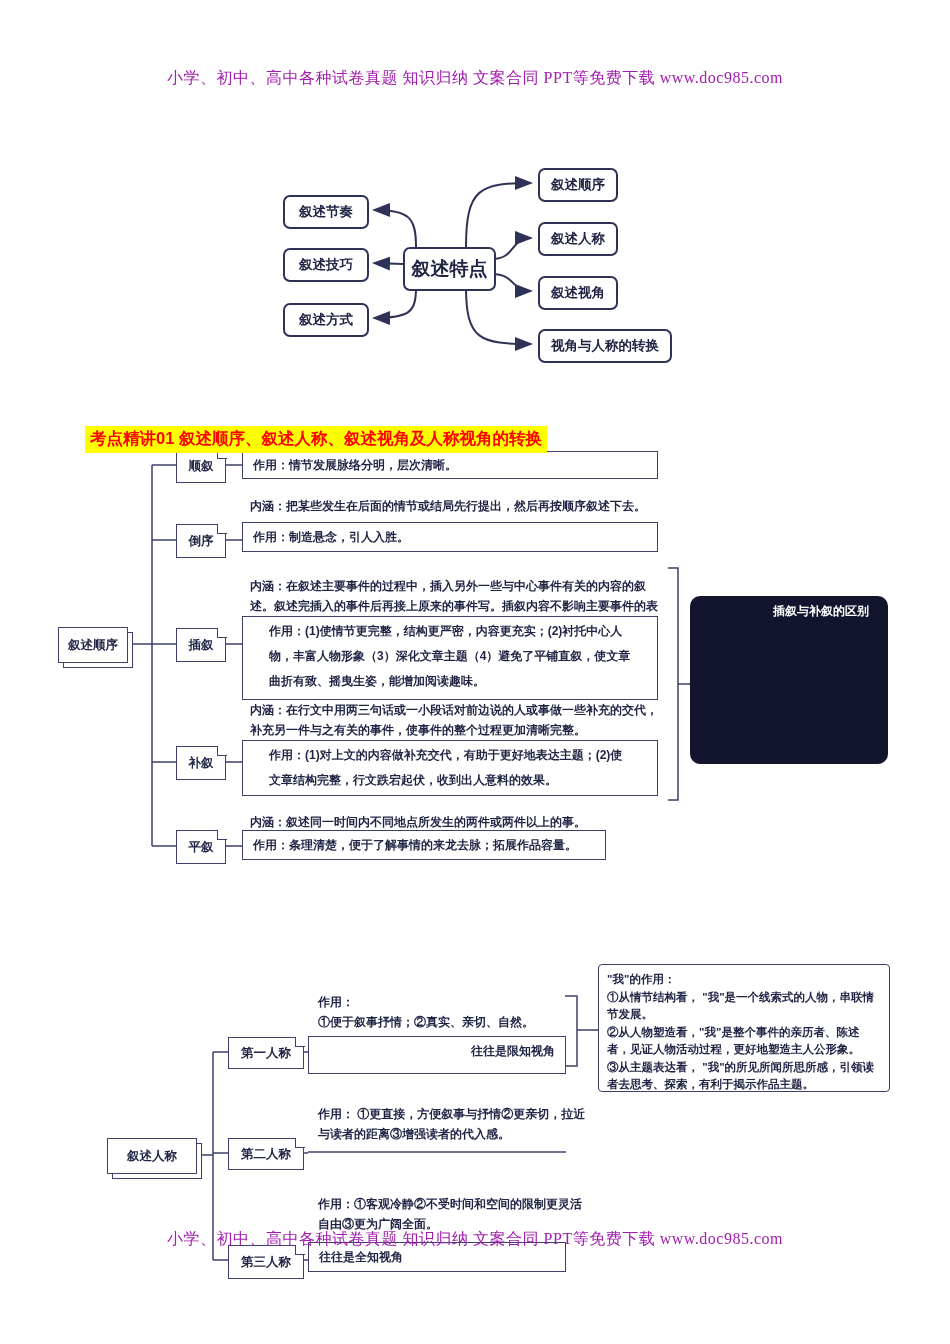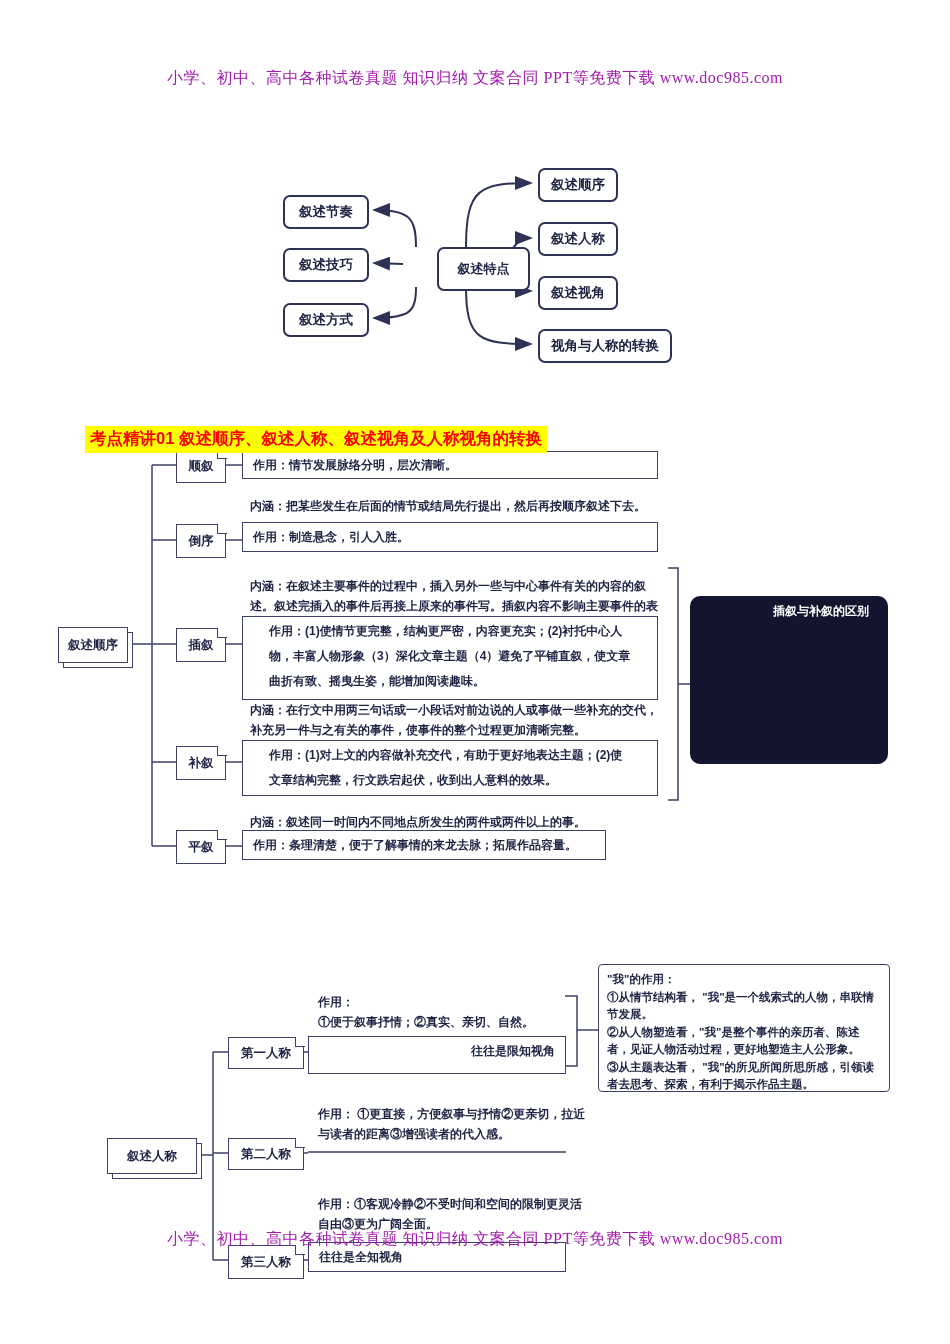--- a/index.html
+++ b/index.html
@@ -111,21 +111,21 @@
     <path d="M565,996 L577,996 L577,1066 L565,1066"></path>
     <path d="M577,1030 L598,1030"></path>
   </g>
 </svg>
 
 <div class="abs pagebar serif" style="top:68px;">小学、初中、高中各种试卷真题  知识归纳  文案合同  PPT等免费下载      www.doc985.com</div>
 
 <div class="abs mbox" style="left:283px;top:195px;width:82px;height:30px;">叙述节奏</div>
 <div class="abs mbox" style="left:283px;top:248px;width:82px;height:30px;">叙述技巧</div>
 <div class="abs mbox" style="left:283px;top:303px;width:82px;height:30px;">叙述方式</div>
-<div class="abs mbox" style="left:403px;top:247px;width:89px;height:40px;font-size:13px;margin-left:34px;">叙述特点</div>
+<div class="abs mbox" style="left:403px;top:247px;width:89px;height:40px;font-size:19px;">叙述特点</div>
 <div class="abs mbox" style="left:538px;top:168px;width:76px;height:30px;">叙述顺序</div>
 <div class="abs mbox" style="left:538px;top:222px;width:76px;height:30px;">叙述人称</div>
 <div class="abs mbox" style="left:538px;top:276px;width:76px;height:30px;">叙述视角</div>
 <div class="abs mbox" style="left:538px;top:329px;width:130px;height:30px;">视角与人称的转换</div>
 
 <div class="abs heading" style="left:85px;top:426px;">考点精讲01 叙述顺序、叙述人称、叙述视角及人称视角的转换</div>
 
 <div class="abs stackshadow" style="left:63px;top:632px;width:68px;height:34px;"></div>
 <div class="abs stackmain" style="left:58px;top:627px;width:68px;height:34px;">叙述顺序</div>
 

